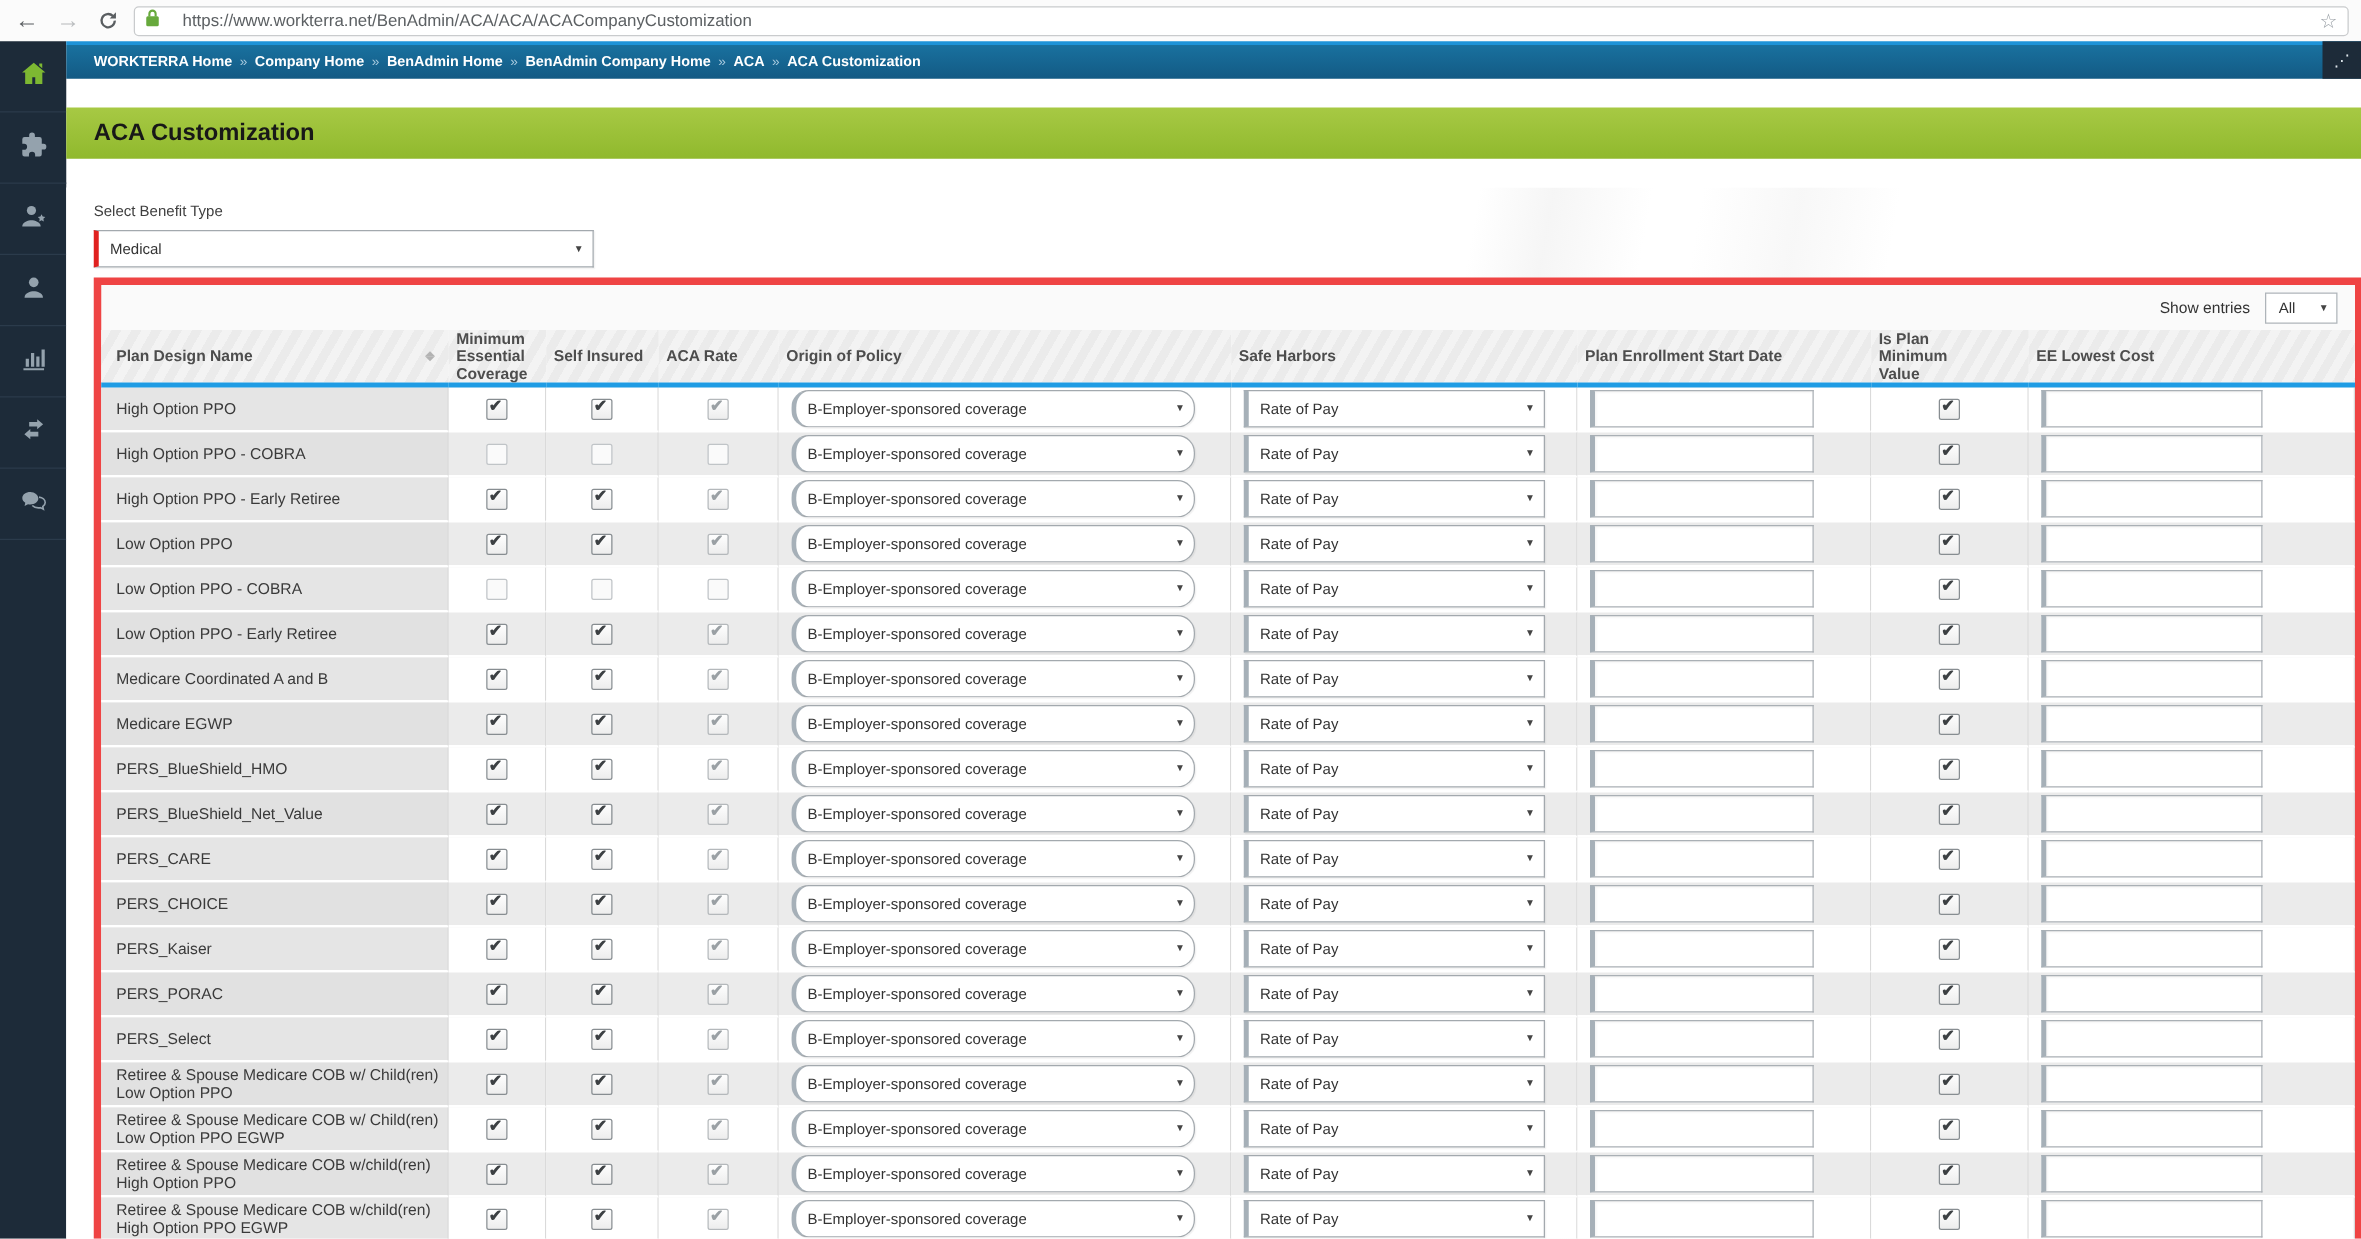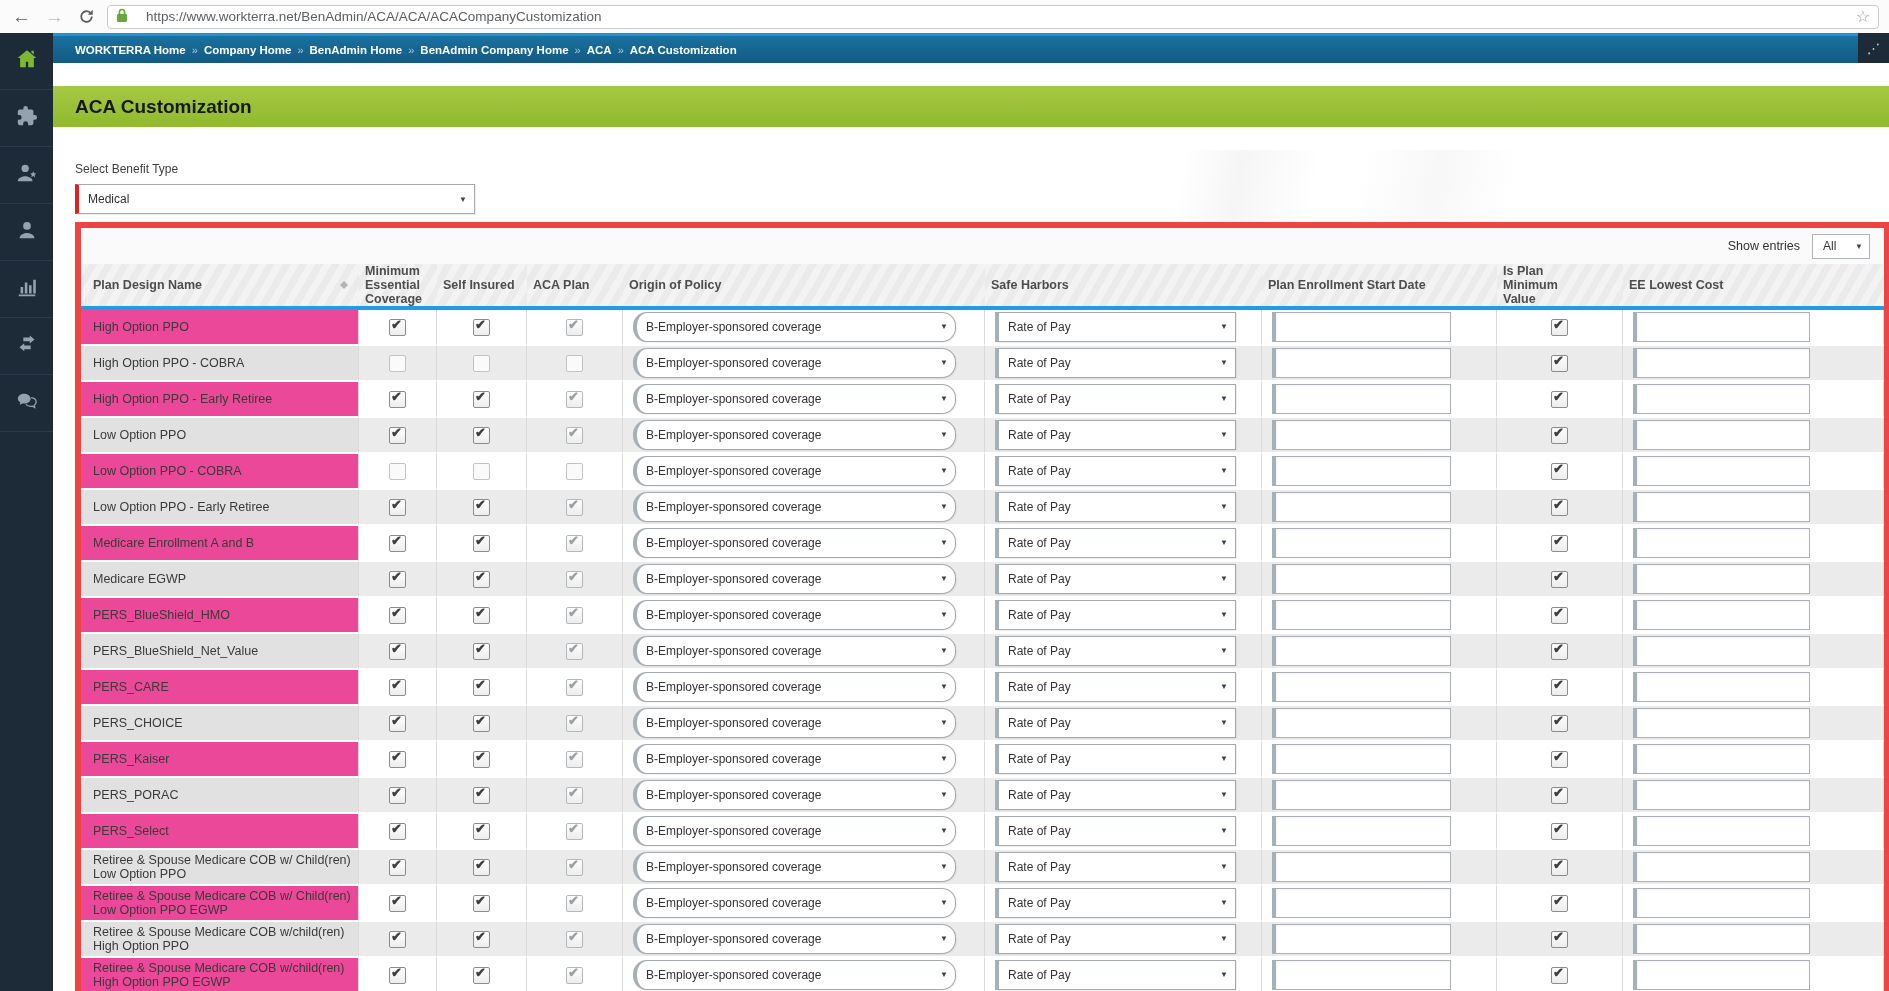--- a/index.html
+++ b/index.html
@@ -51,21 +51,21 @@
   .mini .arr{position:absolute;right:6px;top:50%;transform:translateY(-50%);font-size:8px;color:#444;}
 
   table{table-layout:fixed;width:1803px;border-collapse:separate;border-spacing:0;}
   thead th{height:44px;background:repeating-linear-gradient(120deg,#f3f3f3 0 7px,#ebebeb 7px 14px);border-bottom:4px solid #1f9ce4;font-size:12.5px;font-weight:bold;color:#4d4d4d;text-align:left;vertical-align:middle;white-space:pre-line;line-height:14px;padding:0 6px;position:relative;box-sizing:border-box;}
   th.first{padding-left:12px;padding-right:26px;}
   .sort-icon{position:absolute;right:10px;top:50%;margin-top:-8px;width:9px;height:16px;}
   .sort-icon::before{content:"";position:absolute;top:0;left:0;border:4.5px solid transparent;border-bottom-color:#b3b3b3;}
   .sort-icon::after{content:"";position:absolute;bottom:0;left:0;border:4.5px solid transparent;border-top-color:#b3b3b3;}
 
   tbody td{height:36px;border-bottom:2px solid #fff;border-right:1px solid #dadada;font-size:12.5px;color:#3a3a3a;background:#fff;vertical-align:middle;padding:0 6px;box-sizing:border-box;line-height:14px;}
-  td.c-name{background:#ec4899;padding-left:12px;}
+  td.c-name{background:#e5e5e5;padding-left:12px;}
   tr.alt td{background:#ebebeb;}
   tr.alt td.c-name{background:#e1e1e1;}
   td.c-cb{text-align:center;}
   td.c-sel{padding-left:10px;}
   tr.partial td{border-bottom:none;}
 
   .txt{height:30px;border:1px solid #aab0b5;border-left:4px solid #a6b0b8;background:#fff;box-sizing:border-box;font:12px "Liberation Sans",sans-serif;padding:0 6px;box-shadow:inset 1px 1px 2px rgba(0,0,0,.05);}
   .txt.w-date{width:179px;}
   .txt.w-cost{width:177px;}
 
@@ -199,21 +199,21 @@
                 <col style="width:126px">
                 <col style="width:261px">
             </colgroup>
             <thead>
               <tr>
                 <th class="first">Plan Design Name<span class="sort-icon"></span></th>
                 <th>Minimum
 Essential
 Coverage</th>
                 <th>Self Insured</th>
-                <th>ACA Plan</th>
+                <th>ACA Rate</th>
                 <th>Origin of Policy</th>
                 <th>Safe Harbors</th>
                 <th>Plan Enrollment Start Date</th>
                 <th>Is Plan
 Minimum
 Value</th>
                 <th>EE Lowest Cost</th>
               </tr>
             </thead>
             <tbody id="rows">
@@ -313,21 +313,21 @@
                     </div></td>
                   <td class="c-sel"><div class="sel w-safe">
                       <span class="sel-val">Rate of Pay</span>
                       <span class="arr">▼</span>
                     </div></td>
                   <td class="c-sel"><input class="txt w-date" type="text" style=""></td>
                   <td class="c-cb"><span class="cb on"></span></td>
                   <td class="c-sel"><input class="txt w-cost" type="text" style=""></td>
                 </tr>
                 <tr>
-                  <td class="c-name">Medicare Enrollment A and B</td>
+                  <td class="c-name">Medicare Coordinated A and B</td>
                   <td class="c-cb"><span class="cb on"></span></td>
                   <td class="c-cb"><span class="cb on"></span></td>
                   <td class="c-cb"><span class="cb on gray"></span></td>
                   <td class="c-sel"><div class="sel w-origin">
                       <span class="sel-val">B-Employer-sponsored coverage</span>
                       <span class="arr">▼</span>
                     </div></td>
                   <td class="c-sel"><div class="sel w-safe">
                       <span class="sel-val">Rate of Pay</span>
                       <span class="arr">▼</span>

